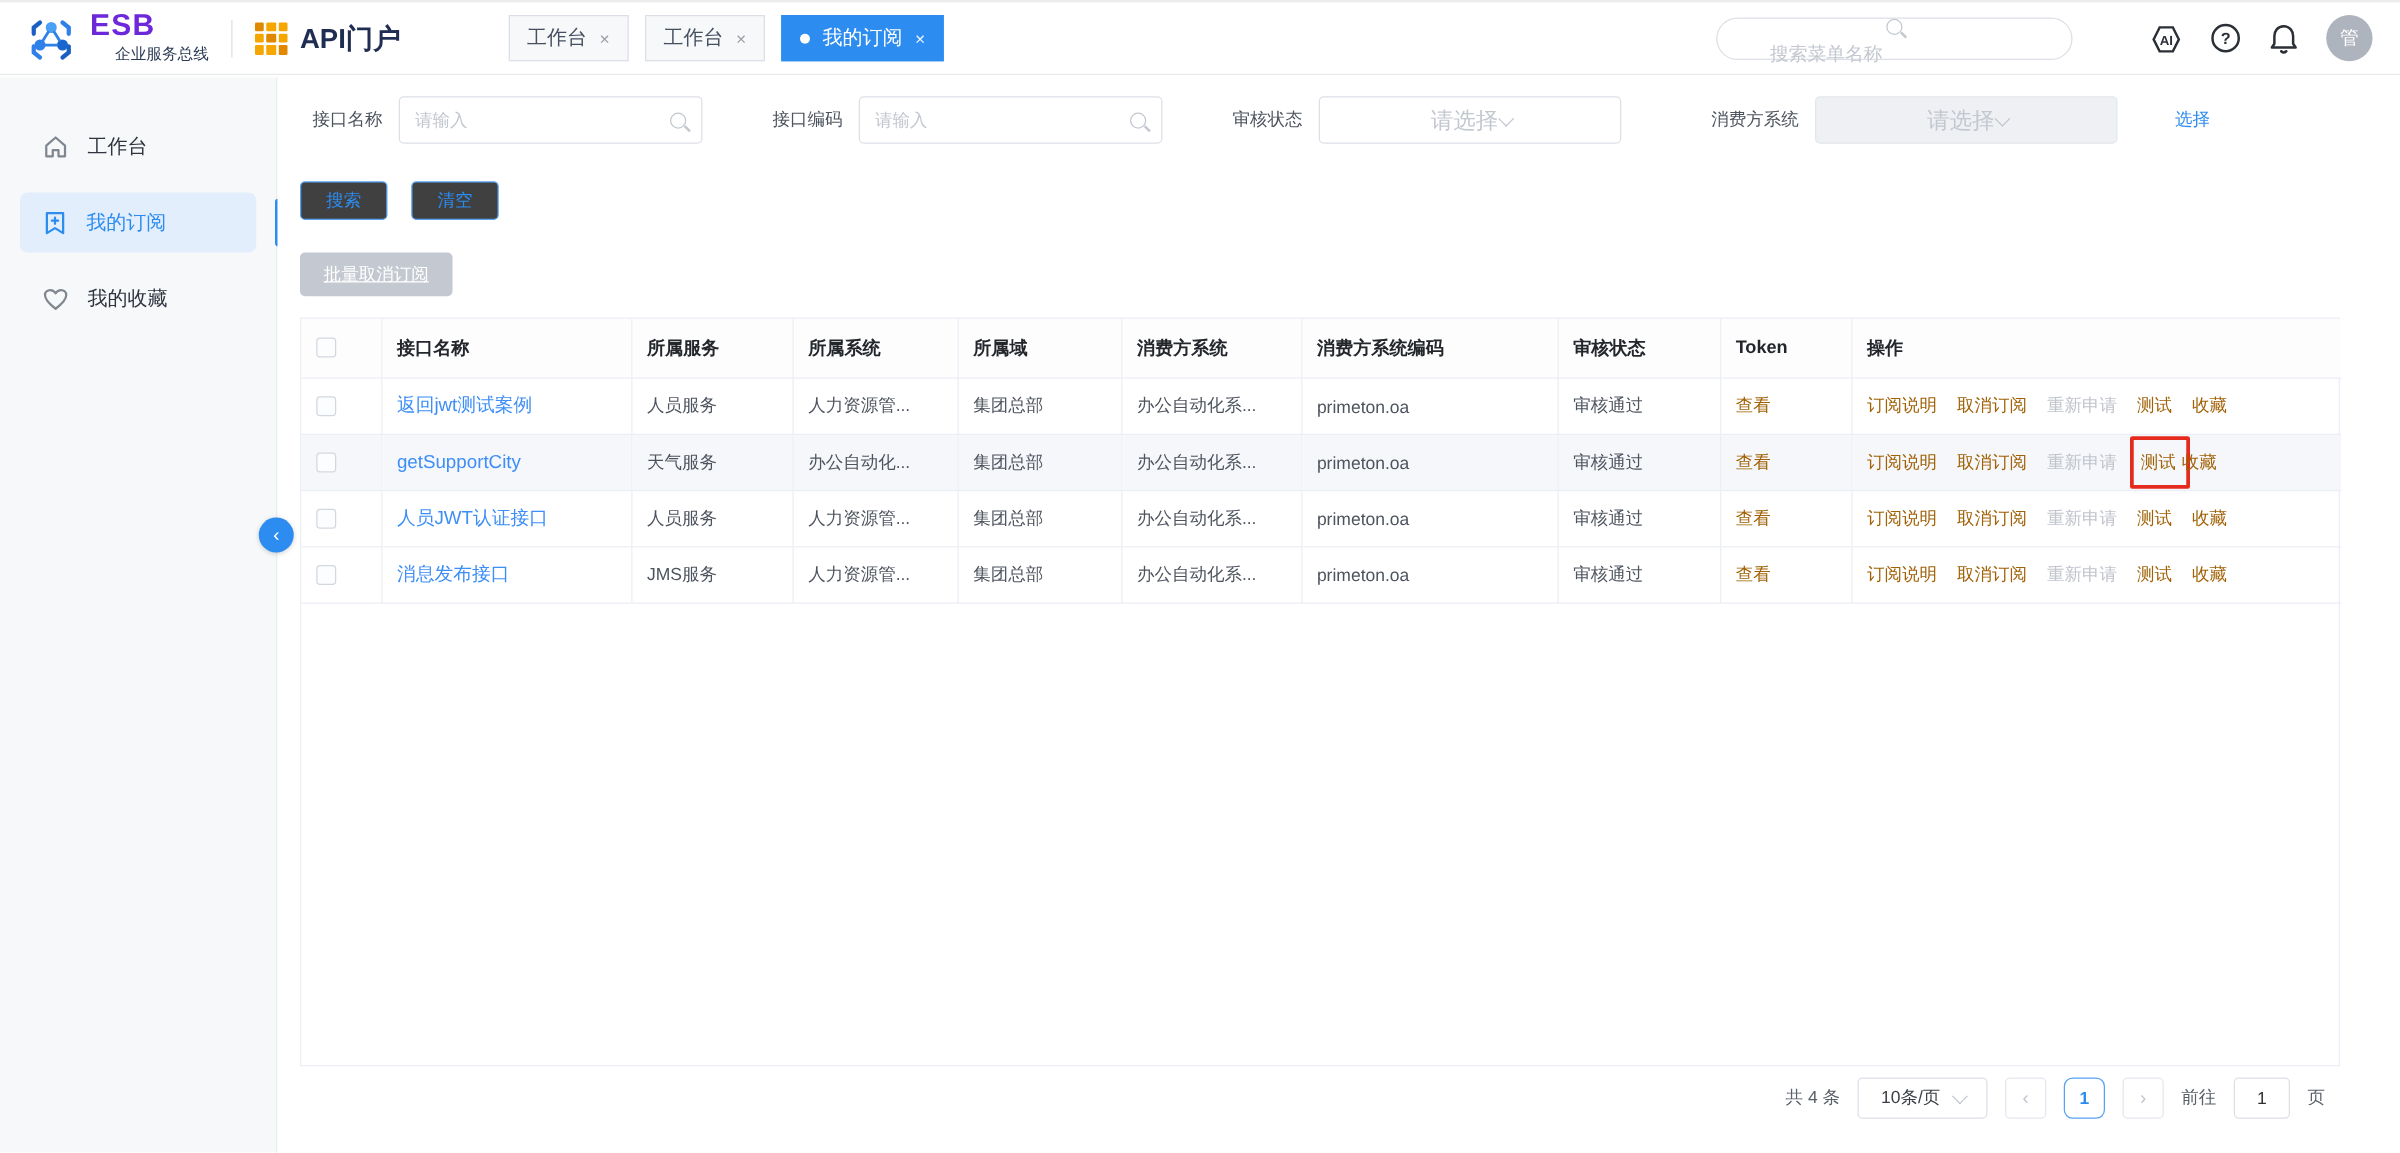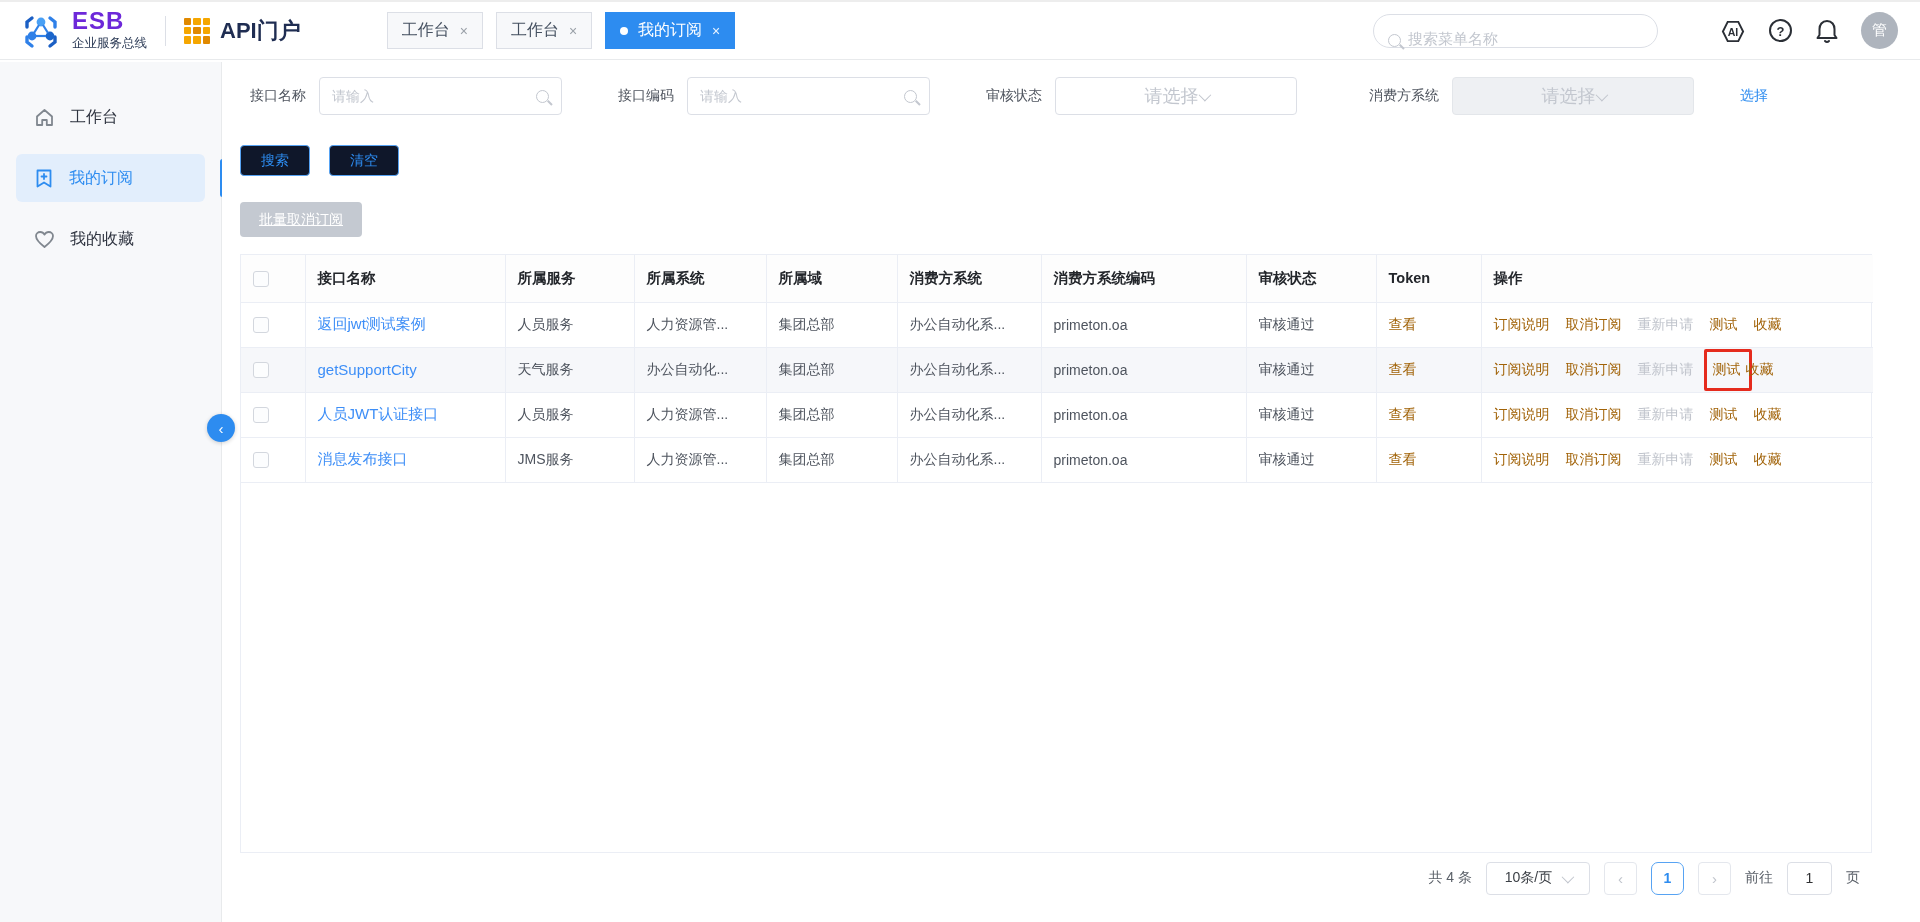--- a/index.html
+++ b/index.html
@@ -4,39 +4,39 @@
 <style>
   * { box-sizing: border-box; margin: 0; padding: 0; }
   html,body { width:1920px; height:922px; overflow:hidden;
     font-family:"Liberation Sans","DejaVu Sans",sans-serif; background:#fff; color:#303133; }
 
   
   .header { height:60px; display:flex; align-items:center; border-top:2px solid #ededed;
     border-bottom:1px solid #e8eaec; background:#fff; position:relative; z-index:5; }
   .logo-block { display:flex; align-items:center; margin-left:20px; gap:10px; }
   .logo-txt .t1 { font-size:24px; font-weight:bold; color:#6d28d9; letter-spacing:1px; line-height:24px; }
-  .logo-txt .t2 { font-size:12.5px; color:#2b3a55; margin-top:2px; }
+  .logo-txt .t2 { font-size:12.5px; color:#2b3a55; margin-top:2px;margin-left:20px; }
   .head-divider { width:1px; height:30px; background:#dcdfe6; margin:0 18px; }
   .portal-block { display:flex; align-items:center; gap:10px; }
   .portal-title { font-size:22px; font-weight:bold; color:#1f2d52; }
   .grid-icon { width:26px; height:26px; display:grid; grid-template-columns:repeat(3,1fr); gap:2px; }
   .grid-icon span { background:#f5a600; border-radius:1px; }
   .grid-icon span:nth-child(1),.grid-icon span:nth-child(5),.grid-icon span:nth-child(9){ background:#e08900; }
 
   .tabs { display:flex; gap:13px; margin-left:86px; }
   .tab { height:37px; padding:0 14px; display:flex; align-items:center; gap:10px;
     background:#f7f8fa; border:1px solid #dcdfe6; font-size:16px; color:#455060; cursor:pointer; }
   .tab .x { color:#9aa0a8; font-size:14px; }
   .tab.active { background:#2d8cf0; border-color:#2d8cf0; color:#fff; }
   .tab.active .x { color:#eaf4ff; }
   .tab .dot { width:8px; height:8px; border-radius:50%; background:#fff; display:inline-block; }
 
   .head-spacer { flex:1; }
   .head-search { width:285px; height:34px; border:1px solid #dcdfe6; border-radius:17px;
-    display:flex; align-items:flex-end; padding:0 14px; gap:7px; margin-right:62px; }
+    display:flex; align-items:center; padding:0 14px; gap:7px; margin-right:62px;flex-direction:column; }
   .head-search input { border:none; outline:none; flex:1; font-size:15px; color:#606266;
     font-family:inherit; background:transparent; }
   .head-search input::placeholder { color:#c3c7cf; }
 
   .head-icons { display:flex; align-items:center; gap:21px; margin-right:22px; }
   .hicon { width:26px; height:26px; display:flex; align-items:flex-start; justify-content:center; cursor:pointer; }
   .avatar { width:37px; height:37px; border-radius:50%; background:#aeb4bd; color:#fff;
     display:flex; align-items:center; justify-content:center; font-size:15px; cursor:pointer; }
 
   
@@ -65,21 +65,21 @@
   .f-select.disabled { background:#eef0f3; border-color:#e3e6ea; cursor:not-allowed; }
   .link { color:#2d8cf0; font-size:14px; cursor:pointer; text-decoration:none; white-space:nowrap; }
 
   .mag { width:13px; height:13px; border:1.6px solid #c3c7cf; border-radius:50%; position:relative; flex:none; }
   .mag::after { content:''; position:absolute; width:6px; height:1.6px; background:#c3c7cf;
     transform:rotate(45deg); right:-5px; bottom:-2px; }
   .chev { width:9px; height:9px; border-right:1.6px solid #c0c4cc; border-bottom:1.6px solid #c0c4cc;
     transform:rotate(45deg) translateY(-2px); flex:none; }
 
   .btn-row { display:flex; gap:19px; margin:30px 0 0 18px; }
-  .btn-outline { height:31px; min-width:70px; padding:0 18px; background:#0f172a; border:1px solid #57a3f3;
+  .btn-outline { height:31px; min-width:70px; padding:0 18px; background:#404040; border:1px solid #57a3f3;
     color:#2d8cf0; border-radius:4px; font-size:14px; font-family:inherit; cursor:pointer; }
   .btn-disabled { height:35px; padding:0 19px; background:#c4c9d1; border:none; color:#fff;
     border-radius:4px; font-size:14px; font-family:inherit; cursor:not-allowed; margin:26px 0 0 18px; display:block;text-decoration:underline; }
 
   
   .table-box { margin:17px 0 0 18px; width:1632px; height:599px; border:1px solid #ebeef5; background:#fff; }
   table { border-collapse:collapse; table-layout:fixed; width:100%; }
   th, td { border-right:1px solid #ebeef5; border-bottom:1px solid #ebeef5; padding:0 12px;
     text-align:left; font-size:14px; color:#4e545e; height:45px; white-space:nowrap; overflow:hidden; }
   th:last-child, td:last-child { border-right:none; }

